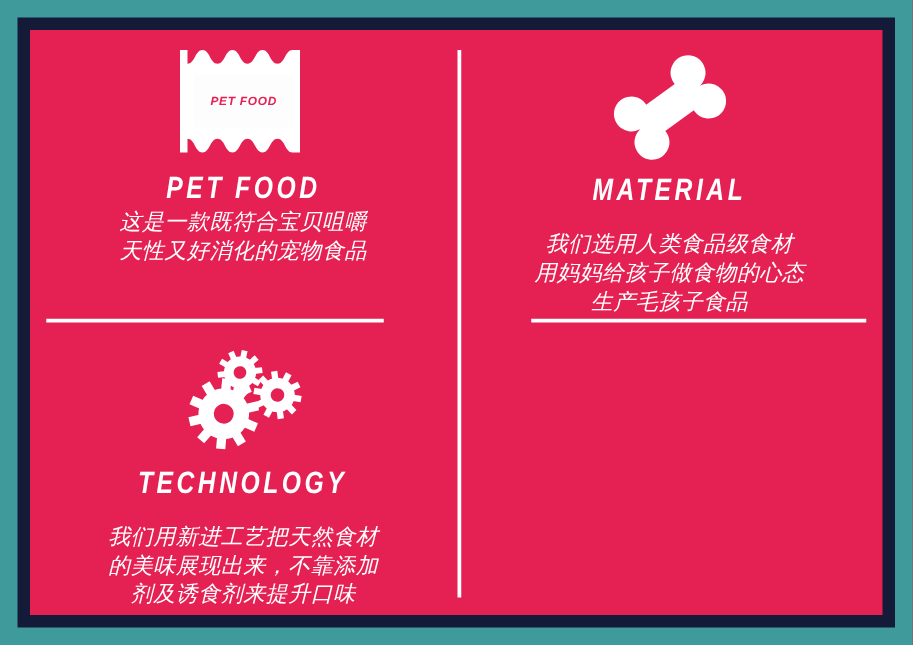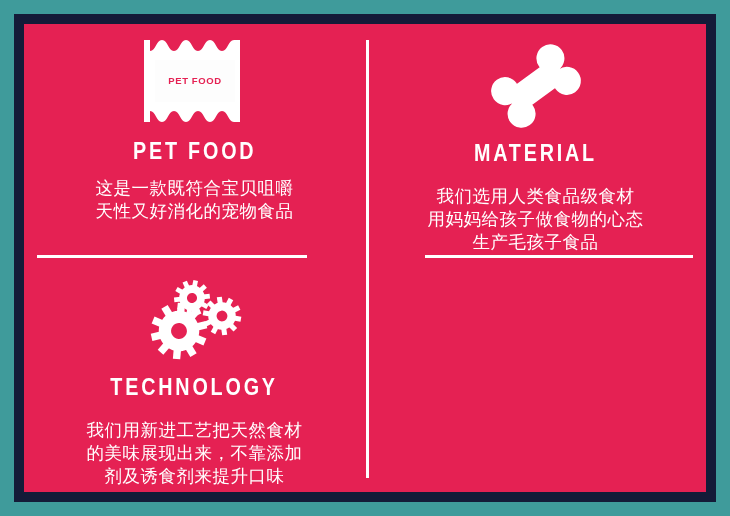--- a/index.html
+++ b/index.html
@@ -51,20 +51,21 @@
   .h-divider.right { left:425px; top:255px; width:268px; }
 
   
   .grid {
     position:absolute;
     left:24px; top:24px;
     width:682px; height:468px;
     display:grid;
     grid-template-columns:1fr 1fr;
     grid-template-rows:1fr 1fr;
+    font-style:italic;
   }
 
   .cell {
     position:relative;
     display:flex;
     flex-direction:column;
     align-items:center;
     justify-content:flex-start;
   }
 
@@ -91,21 +92,21 @@
     transform-origin:center top;
     white-space:nowrap;
   }
 
   .desc {
     color:#ffffff;
     font-family:"DejaVu Sans", sans-serif;
     font-size:17.5px;
     line-height:1.32;
     text-align:center;
-    margin-top:18px;
+    margin-top:8px;
     letter-spacing:0.5px;
     white-space:pre-line;
   }
 
   .cell.bl .desc, .cell.br .desc { margin-top:24px; }
   .cell.tl .heading { margin-top:14px; }
 
   
   .bag-label {
     fill:#e52153;

